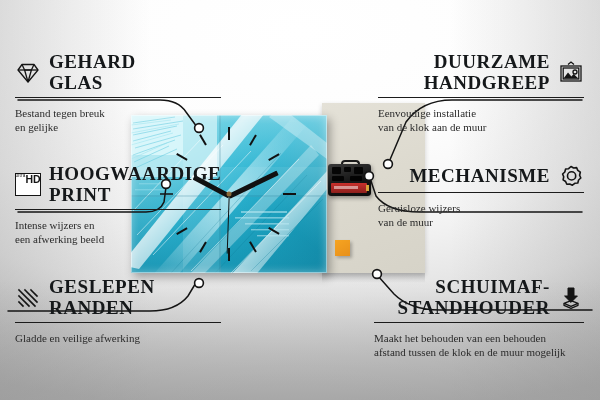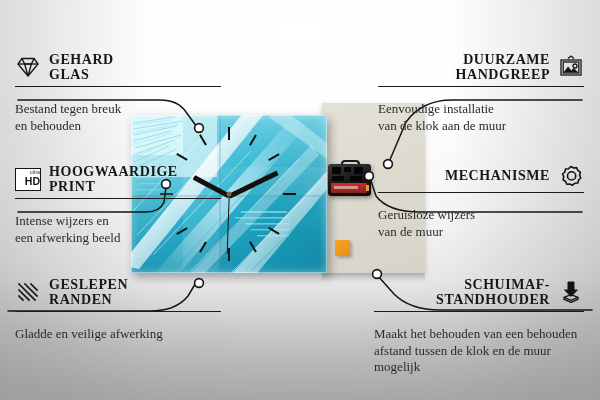--- a/index.html
+++ b/index.html
@@ -63,35 +63,35 @@
   .foam{position:absolute;left:204px;top:137px;width:15px;height:16px;
     background:linear-gradient(150deg,#f6a421,#e8901a);
     box-shadow:2px 2px 3px rgba(0,0,0,.25);}
 
   
   .feat{position:absolute;width:206px;}
   .feat .head{display:flex;align-items:center;gap:8px;}
   .feat.right .head{flex-direction:row-reverse;}
   .feat .title{
     font-family:"Liberation Serif", serif;
-    font-weight:700;font-size:14px;line-height:1.08;letter-spacing:.55px;color:#15181a;
+    font-weight:700;font-size:19px;line-height:1.08;letter-spacing:.55px;color:#15181a;
     text-transform:uppercase;
   }
   .feat.right .title{text-align:right;}
   .feat .rule{height:1px;background:#1b1b1b;margin-top:4px;width:100%;}
   .feat .desc{
-    margin-top:14px;font-size:13px;line-height:1.28;color:#2b2b2b;
+    margin-top:8px;font-size:11px;line-height:1.28;color:#2b2b2b;
     font-family:"Liberation Serif", serif;
   }
   .feat.right .desc{text-align:left;}
   .ico{width:26px;height:24px;flex:0 0 26px;display:block;}
 
   .hdbadge{
     width:26px;height:23px;border:1.6px solid #141414;box-sizing:border-box;
-    display:flex;flex-direction:column;align-items:flex-end;justify-content:center;line-height:1;
+    display:flex;flex-direction:row;align-items:flex-start;justify-content:center;line-height:1;
     font-family:"Liberation Sans", sans-serif;background:#fff;flex:0 0 26px;
   }
   .hdbadge .u{font-size:4.6px;letter-spacing:.2px;color:#141414;margin-bottom:.5px;}
   .hdbadge .h{font-size:10.5px;font-weight:700;color:#141414;}
 </style>
 </head>
 <body>
 
 <div id="stage">
 
@@ -267,21 +267,21 @@
         </g>
       </svg>
       <div>
         <div class="title">GEHARD</div>
         <div class="title">GLAS</div>
       </div>
     </div>
     <div class="rule"></div>
     <div class="desc">
       <div>Bestand tegen breuk</div>
-      <div>en behouden</div>
+      <div>en gelijke</div>
     </div>
   </div>
 
   <div class="feat left" style="left:15px;top:164px;">
     <div class="head">
       <div class="hdbadge">
         <span class="u">ultra</span>
         <span class="h">HD</span>
       </div>
       <div>

